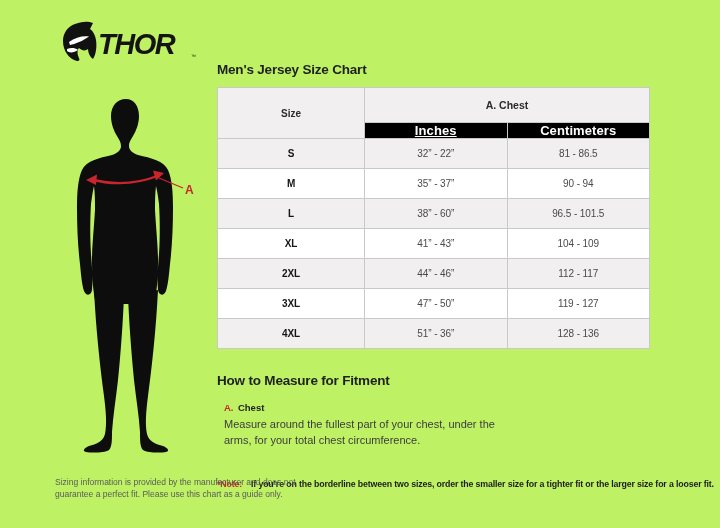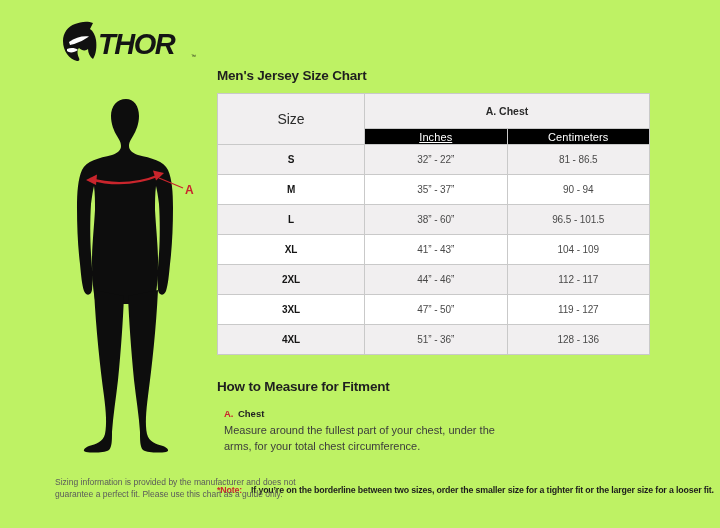--- a/index.html
+++ b/index.html
@@ -8,34 +8,34 @@
     font-family:"Liberation Sans", sans-serif;overflow:hidden;padding-left:32px;
   }
 
   
   .logo{position:absolute;left:60px;top:20px;width:140px;height:44px;}
 
   
   .figure{position:absolute;left:76px;top:98px;width:130px;height:356px;}
 
   
-  .content{position:absolute;left:217px;top:68px;width:433px;}
+  .content{position:absolute;left:217px;top:62px;width:433px;}
   .chart-title{
     margin:0 0 10px 0;font-size:13.5px;font-weight:bold;color:#1f1f1f;letter-spacing:-0.2px;
   }
   table.size-chart{
     border-collapse:collapse;width:433px;table-layout:fixed;
   }
   table.size-chart th,table.size-chart td{
     border:1px solid #c9c9c9;text-align:center;vertical-align:middle;padding:0;
   }
-  th.size-h{width:146px;background:#f1eff0;font-size:14px;color:#2b2b2b;font-weight:normal;}
+  th.size-h{width:146px;background:#f1eff0;font-size:10px;color:#2b2b2b;font-weight:bold;}
   th.group-h{height:34px;background:#f1eff0;font-size:10.5px;color:#2b2b2b;font-weight:bold;}
   tr.bar-row th{
-    height:15px;background:#000;color:#fff;font-size:11px;font-weight:normal;letter-spacing:0.1px;
+    height:15px;background:#000;color:#fff;font-size:13px;font-weight:bold;letter-spacing:0.1px;
   }
   tr.bar-row th .u{text-decoration:underline;}
   tbody td{height:29px;font-size:10px;color:#4a4a4a;letter-spacing:-0.1px;}
   tbody td.size-cell{font-weight:bold;color:#151515;font-size:10px;}
   tbody tr.alt td{background:#f1eff0;}
   tbody tr:not(.alt) td{background:#fff;}
 
   
   .measure{margin-top:24px;}
   .measure-heading{margin:0 0 9px 0;font-size:13.5px;font-weight:bold;color:#1f1f1f;letter-spacing:-0.2px;}

